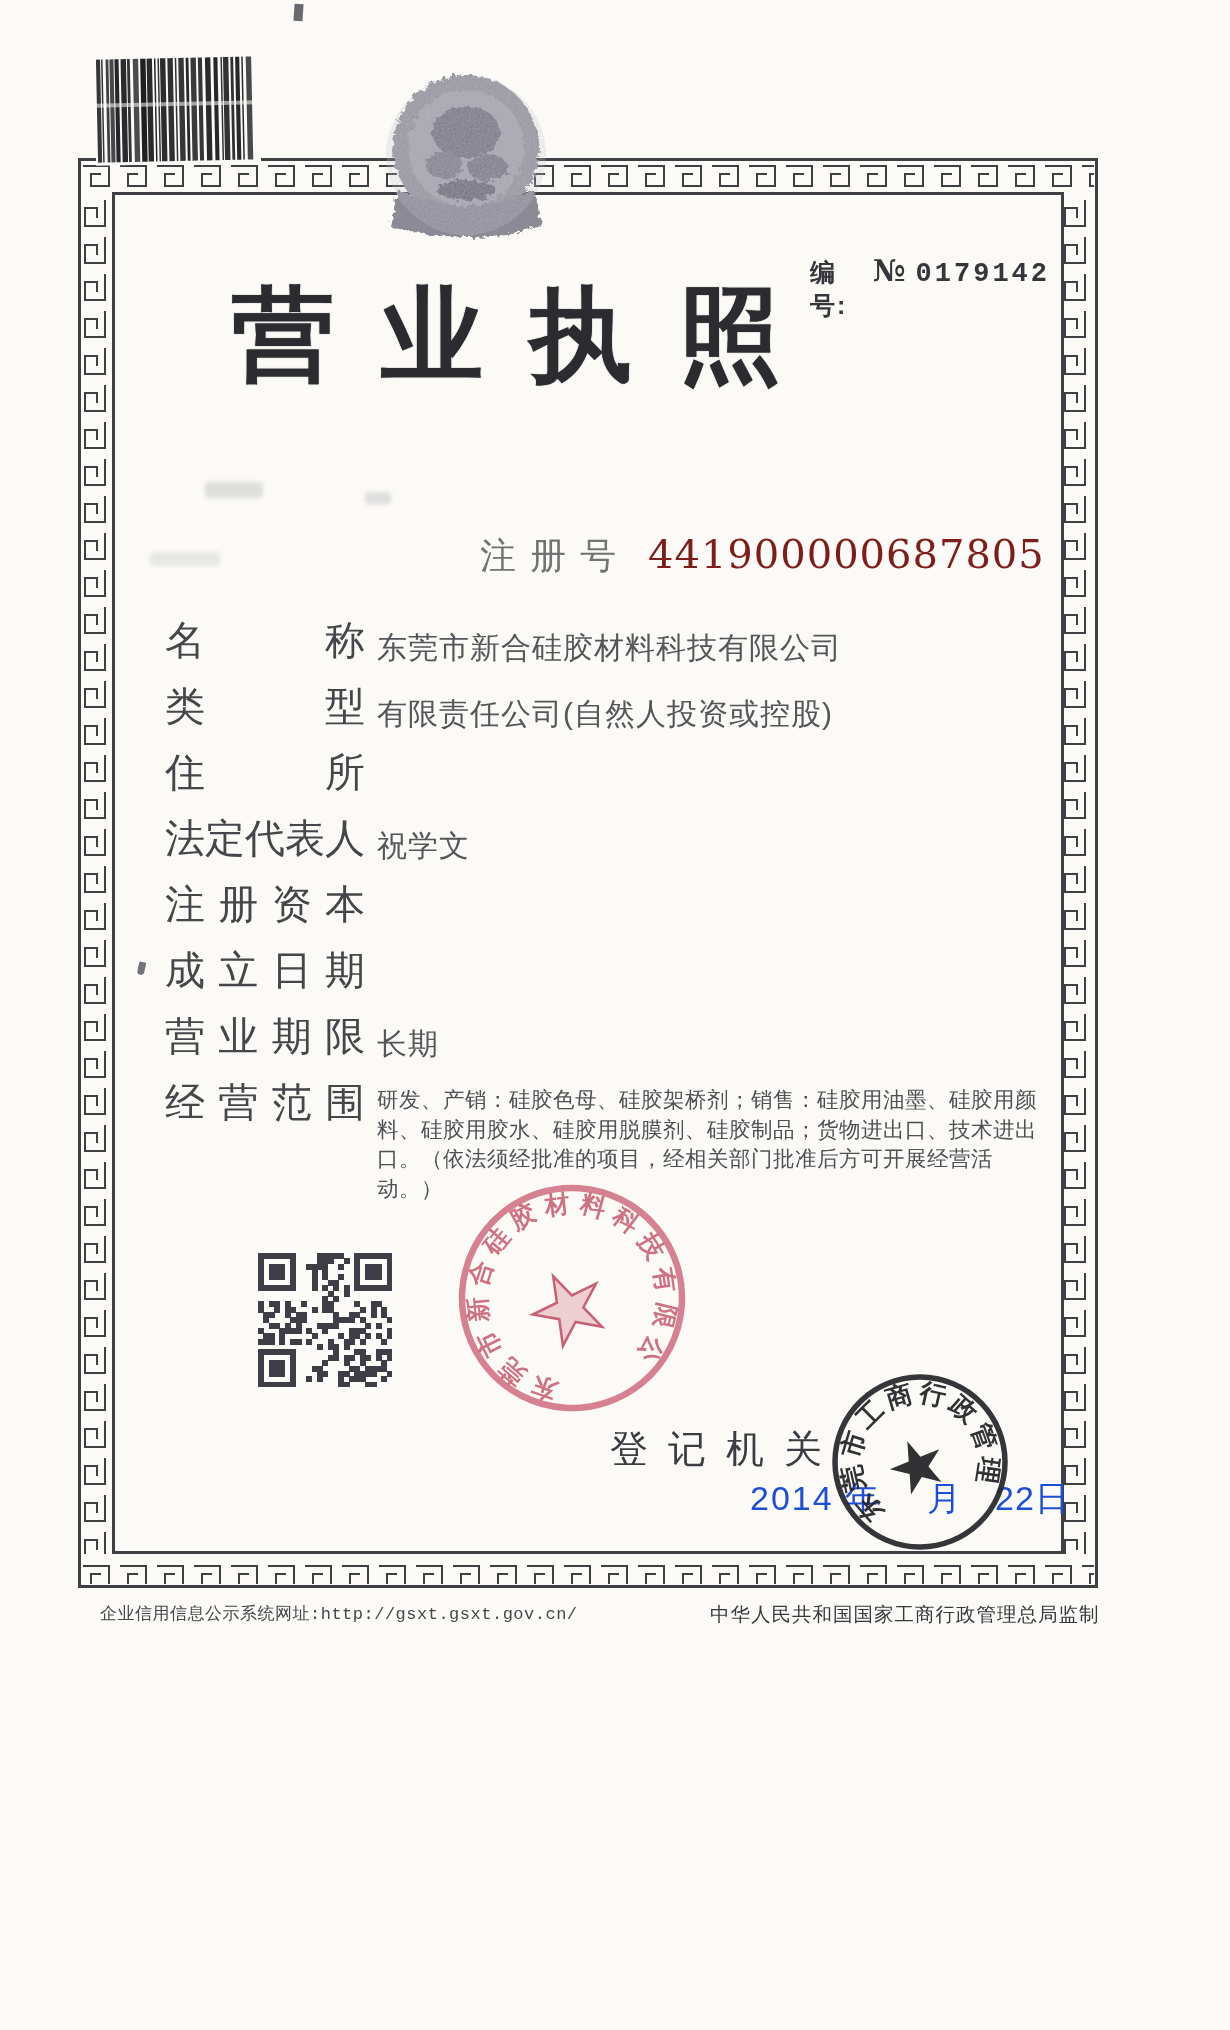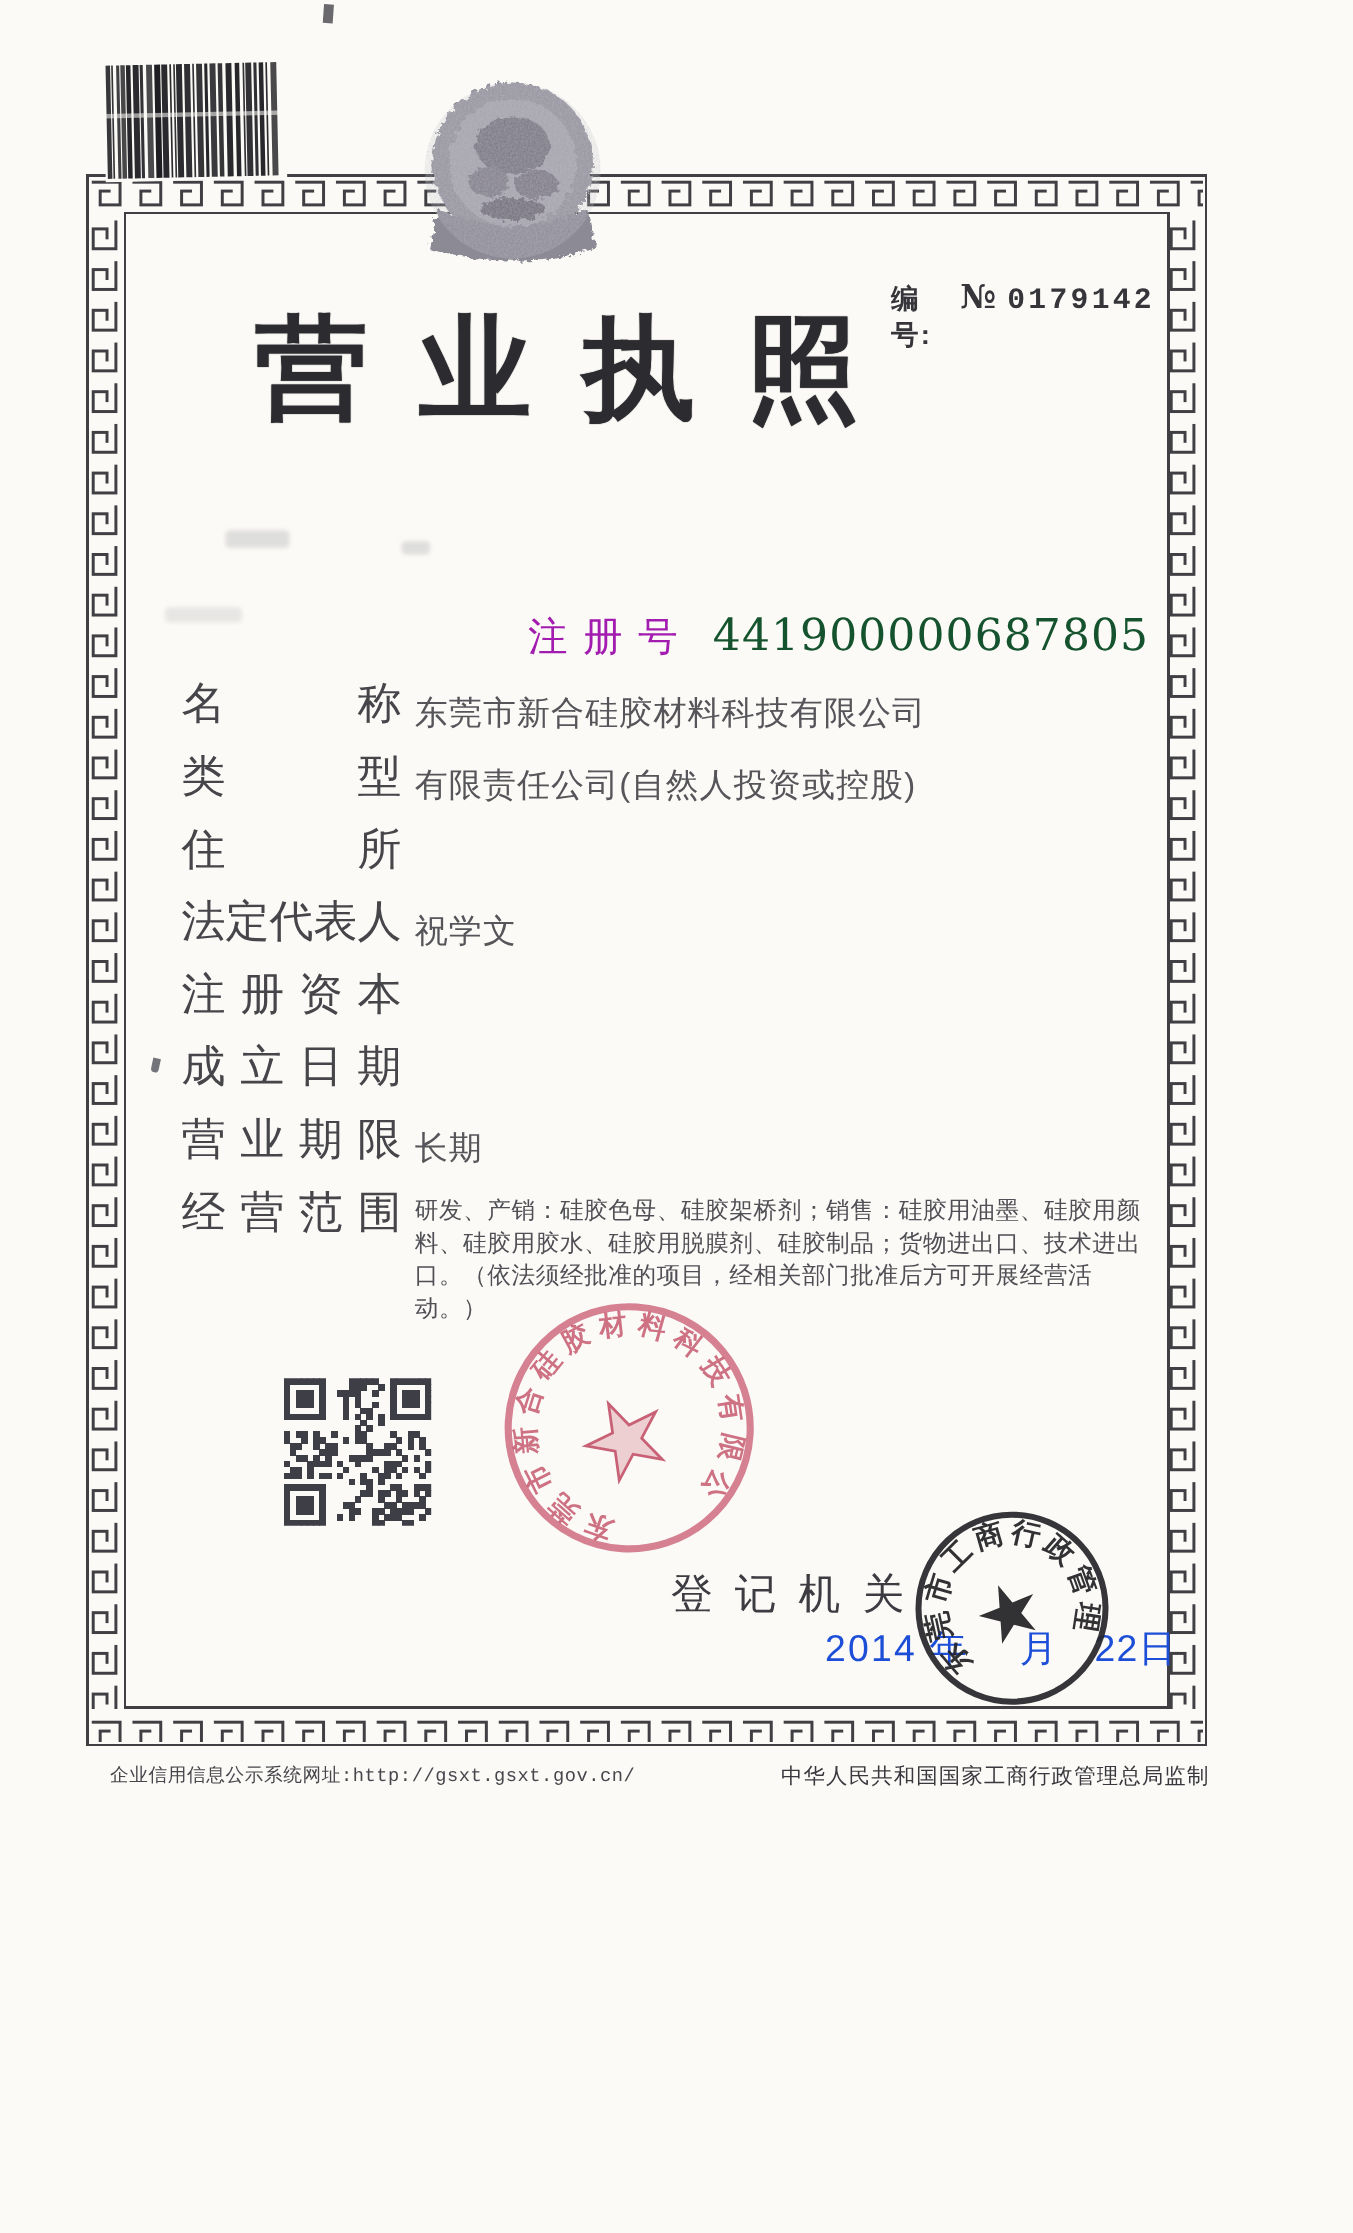--- a/index.html
+++ b/index.html
@@ -34,22 +34,22 @@
   .serial-line { left:810px; top:253px; width:240px; display:flex; align-items:baseline; gap:10px; color:#35353a; }
   .serial-label { font-size:25px; font-weight:600; letter-spacing:2px; }
   .serial-numero { font-family:"DejaVu Serif", serif; font-size:30px; font-weight:bold; }
   .serial-number { font-family:"Liberation Mono", monospace; font-size:27px; letter-spacing:3px; font-weight:600; }
 
   
   .title { left:232px; top:268px; font-size:102px; font-weight:900; letter-spacing:0.46em; color:#2c2c30; text-shadow:0 0 1px #2c2c30; white-space:nowrap; }
 
   
   .reg-line { left:480px; top:531px; display:flex; align-items:baseline; }
-  .reg-label { font-size:36px; letter-spacing:14px; color:#a21caf; font-weight:500;margin-top:24px; }
-  .reg-number { font-family:"DejaVu Serif", serif; font-size:40px; color:#14532d; margin-left:18px; letter-spacing:1px; }
+  .reg-label { font-size:36px; letter-spacing:14px; color:#737373; font-weight:500; }
+  .reg-number { font-family:"DejaVu Serif", serif; font-size:40px; color:#7f1d1d; margin-left:18px; letter-spacing:1px; }
 
   
   .fields { left:165px; top:620px; width:875px; }
   .field-row { display:flex; align-items:flex-start; height:66px; }
   .field-row:last-child { height:auto; }
   .field-label { width:200px; flex:0 0 200px; display:flex; justify-content:space-between; font-size:40px; line-height:1; color:#45454a; font-weight:500; }
   .field-value { margin-left:12px; font-size:30px; color:#55555a; padding-top:8px; letter-spacing:1px; }
   .field-value.small { font-size:21.5px; line-height:29.5px; width:660px; padding-top:4px; letter-spacing:0.5px; color:#4f4f55; }
 
   

